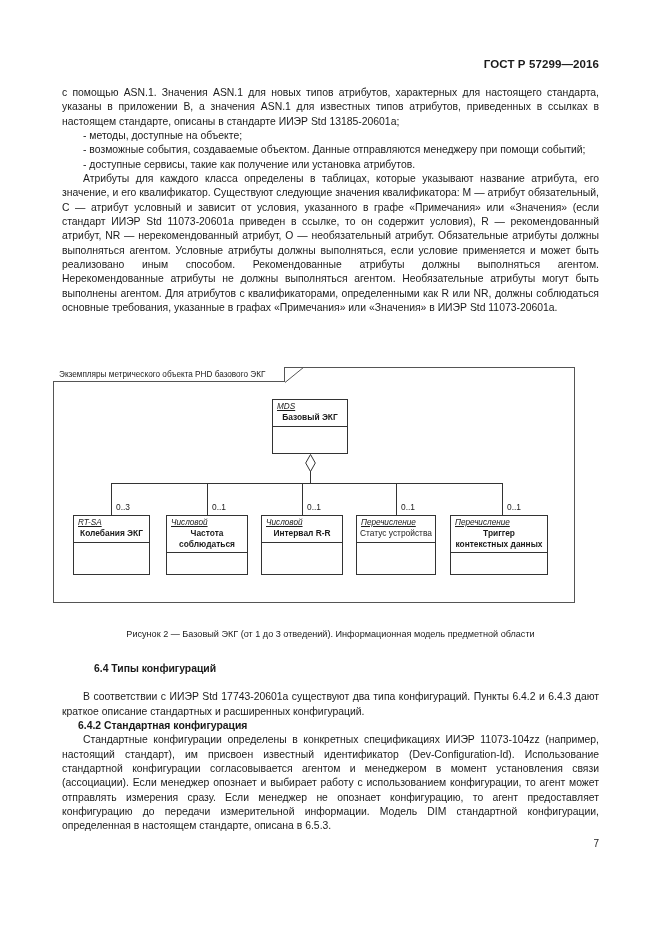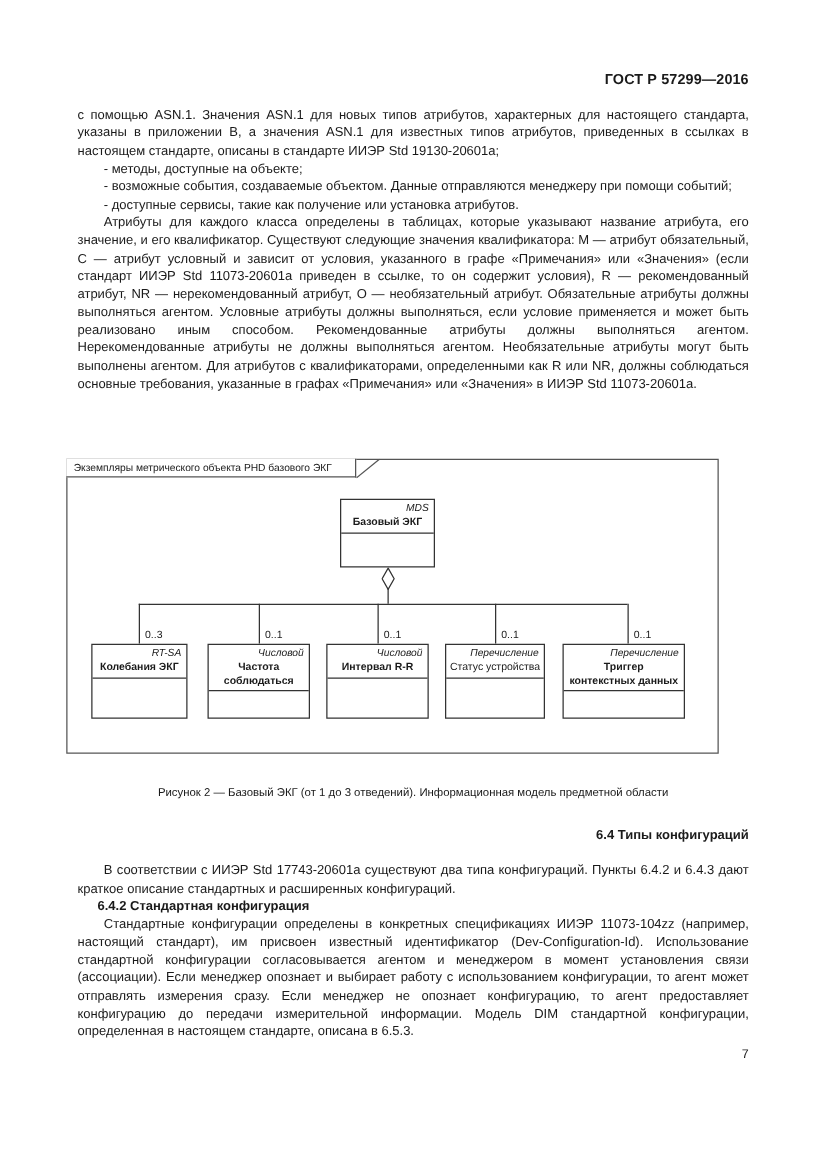--- a/index.html
+++ b/index.html
@@ -97,26 +97,26 @@
   .frame-tab-cut svg { display: block; }
 
   .uml-box {
     position: absolute;
     box-sizing: border-box;
     border: 1px solid #333;
     background: #fff;
   }
   .uml-stereo {
     display: block;
-    text-align: right;
     font-style: italic;
     font-size: 8.2px;
     line-height: 11px;
     padding: 1px 4px 0 4px;
     white-space: nowrap;
+    text-decoration: underline;
   }
   .uml-name {
     display: block;
     text-align: center;
     font-weight: bold;
     font-size: 8.4px;
     line-height: 10.5px;
     padding: 0 3px 3px 3px;
   }
   .uml-name.plain { font-weight: normal; }
@@ -192,21 +192,21 @@
   }
 </style>
 </head>
 <body>
 
 <div class="page">
 
   <div class="doc-header">ГОСТ Р 57299—2016</div>
 
   <div class="content">
-    <p class="body-text">с помощью ASN.1. Значения ASN.1 для новых типов атрибутов, характерных для настоящего стандарта, указаны в приложении В, а значения ASN.1 для известных типов атрибутов, приведенных в ссылках в настоящем стандарте, описаны в стандарте ИИЭР Std 19130-20601a;</p>
+    <p class="body-text">с помощью ASN.1. Значения ASN.1 для новых типов атрибутов, характерных для настоящего стандарта, указаны в приложении В, а значения ASN.1 для известных типов атрибутов, приведенных в ссылках в настоящем стандарте, описаны в стандарте ИИЭР Std 13185-20601a;</p>
     <p class="body-text dash">- методы, доступные на объекте;</p>
     <p class="body-text dash">- возможные события, создаваемые объектом. Данные отправляются менеджеру при помощи событий;</p>
     <p class="body-text dash">- доступные сервисы, такие как получение или установка атрибутов.</p>
     <p class="body-text indent">Атрибуты для каждого класса определены в таблицах, которые указывают название атрибута, его значение, и его квалификатор. Существуют следующие значения квалификатора: М — атрибут обязательный, С — атрибут условный и зависит от условия, указанного в графе «Примечания» или «Значения» (если стандарт ИИЭР Std 11073-20601a приведен в ссылке, то он содержит условия), R — рекомендованный атрибут, NR — нерекомендованный атрибут, О — необязательный атрибут. Обязательные атрибуты должны выполняться агентом. Условные атрибуты должны выполняться, если условие применяется и может быть реализовано иным способом. Рекомендованные атрибуты должны выполняться агентом. Нерекомендованные атрибуты не должны выполняться агентом. Необязательные атрибуты могут быть выполнены агентом. Для атрибутов с квалификаторами, определенными как R или NR, должны соблюдаться основные требования, указанные в графах «Примечания» или «Значения» в ИИЭР Std 11073-20601a.</p>
   </div>
 
   <div class="figure-wrap">
     <div class="frame"></div>
 
     <div class="frame-tab">Экземпляры метрического объекта PHD базового ЭКГ</div>
@@ -273,21 +273,21 @@
       <span class="uml-stereo">Перечисление</span>
       <span class="uml-name" style="white-space:pre-line;">Триггер
 контекстных данных</span>
       <div class="uml-sep"></div>
     </div>
   </div>
 
   <div class="fig-caption">Рисунок 2 — Базовый ЭКГ (от 1 до 3 отведений). Информационная модель предметной области</div>
 
   <div style="position:absolute; left:62px; top:662px; width:537px;">
-    <h3 class="sec" style="margin-left:32px;text-align:right;">6.4 Типы конфигураций</h3>
+    <h3 class="sec" style="margin-left:32px;">6.4 Типы конфигураций</h3>
     <div style="height:14px;"></div>
     <p class="body-text indent">В соответствии с ИИЭР Std 17743-20601a существуют два типа конфигураций. Пункты 6.4.2 и 6.4.3 дают краткое описание стандартных и расширенных конфигураций.</p>
     <h4 class="sec" style="margin-left:16px;">6.4.2 Стандартная конфигурация</h4>
     <p class="body-text indent">Стандартные конфигурации определены в конкретных спецификациях ИИЭР 11073-104zz (например, настоящий стандарт), им присвоен известный идентификатор (Dev-Configuration-Id). Использование стандартной конфигурации согласовывается агентом и менеджером в момент установления связи (ассоциации). Если менеджер опознает и выбирает работу с использованием конфигурации, то агент может отправлять измерения сразу. Если менеджер не опознает конфигурацию, то агент предоставляет конфигурацию до передачи измерительной информации. Модель DIM стандартной конфигурации, определенная в настоящем стандарте, описана в 6.5.3.</p>
   </div>
 
   <div class="pagenum">7</div>
 
 </div>
 

